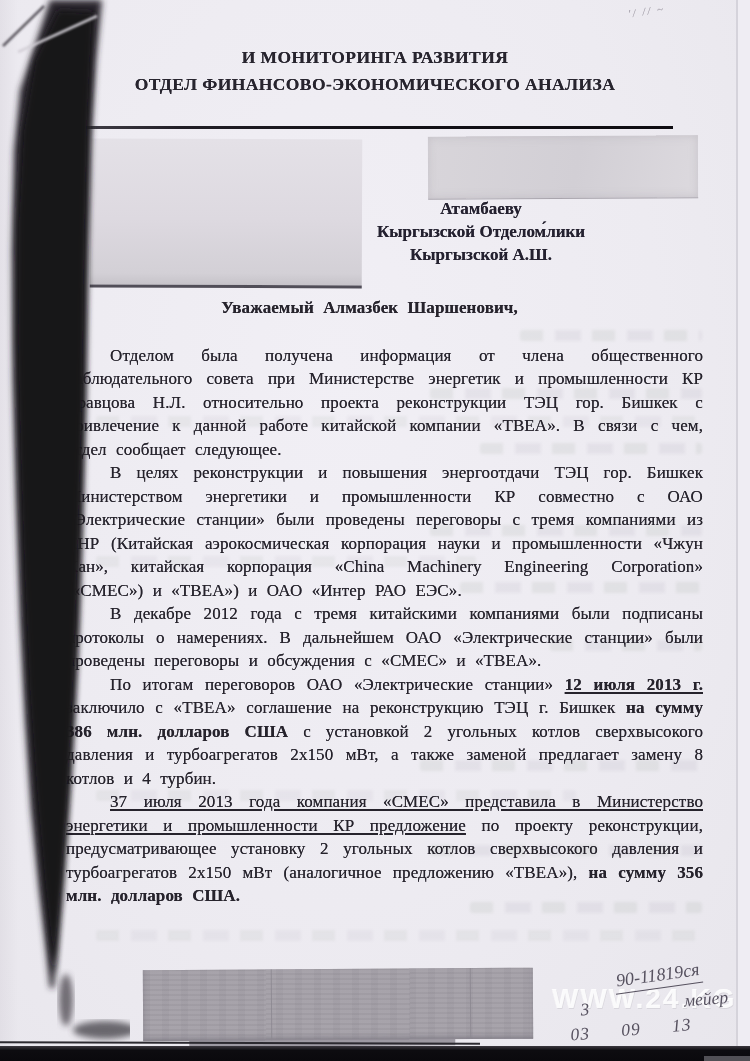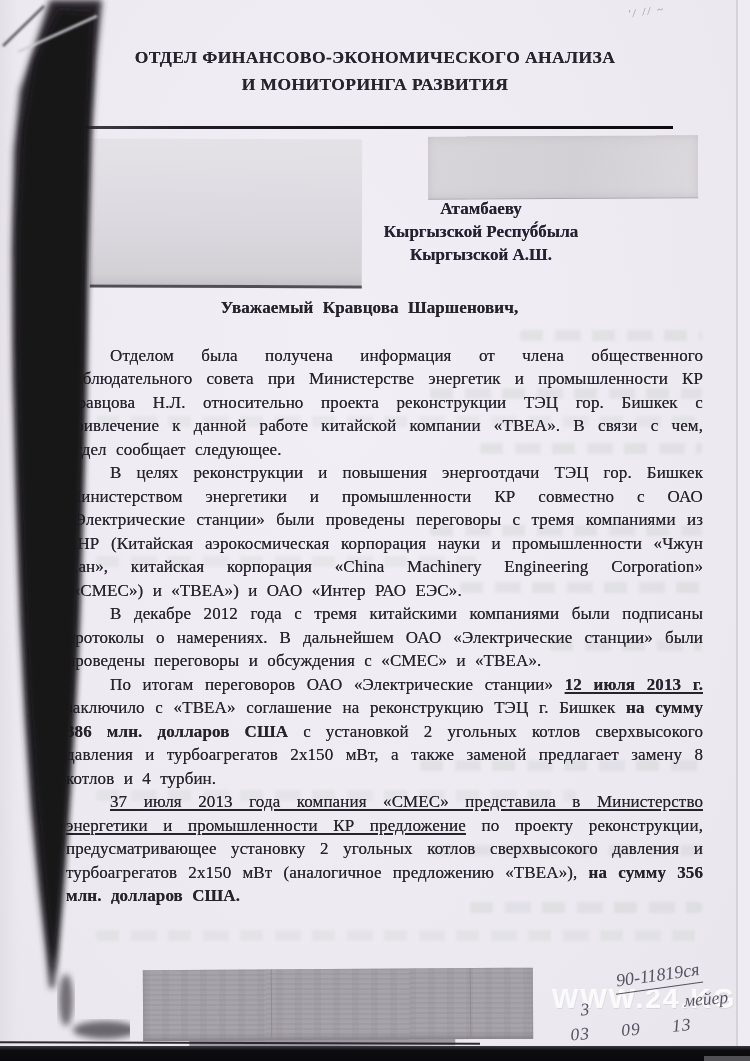--- a/index.html
+++ b/index.html
@@ -149,36 +149,36 @@
               50,988 46,950 39,890 31,810 25,720 20,620 16,500 13,380 12,250 14,150 20,90"></polygon>
     <polygon filter="url(#soft)" fill="#141218" opacity=".9" points="58,10 94,12 89,120 86,260 84,400 80,540 76,660 70,780 63,880 57,950 54,975
               50,945 43,880 35,790 28,690 23,580 19,460 16,340 17,220 22,130 34,60"></polygon>
     <line x1="18" y1="52" x2="97" y2="16" stroke="#d2cfd6" stroke-width="3" filter="url(#soft2)" opacity=".9"></line>
     <line x1="3" y1="46" x2="44" y2="6" stroke="#3c3941" stroke-width="2.5" filter="url(#soft2)" opacity=".8"></line>
     <ellipse cx="105" cy="1030" rx="32" ry="9" fill="#4a464d" filter="url(#soft)" opacity=".8"></ellipse>
     <ellipse cx="66" cy="1000" rx="7" ry="26" fill="#3c3941" filter="url(#soft)" opacity=".7"></ellipse>
   </svg>
 
   <div class="letterhead">
+    <div>И МОНИТОРИНГА РАЗВИТИЯ</div>
     <div>ОТДЕЛ ФИНАНСОВО-ЭКОНОМИЧЕСКОГО АНАЛИЗА</div>
-    <div>И МОНИТОРИНГА РАЗВИТИЯ</div>
   </div>
   <div class="rule"></div>
 
   <div class="redact redact-left"></div>
   <div class="redact redact-topright"></div>
 
   <div class="addressee">
       <div>Атамбаеву</div>
-      <div>Кыргызской Респуб́была</div>
+      <div>Кыргызской Отделом́лики</div>
       <div>Кыргызской А.Ш.</div>
     </div>
 
   <div class="bodytext">
-    <div class="salutation">Уважаемый Кравцова Шаршенович,</div>
+    <div class="salutation">Уважаемый Алмазбек Шаршенович,</div>
     <div>
         <p class="para"><span class="">Отделом была получена информация от члена общественного наблюдательного совета при Министерстве энергетик и промышленности КР Кравцова Н.Л. относительно проекта реконструкции ТЭЦ гор. Бишкек с привлечение к данной работе китайской компании «ТВЕА». В связи с чем, отдел сообщает следующее.</span></p>
         <p class="para"><span class="">В целях реконструкции и повышения энергоотдачи ТЭЦ гор. Бишкек Министерством энергетики и промышленности КР совместно с ОАО «Электрические станции» были проведены переговоры с тремя компаниями из КНР (Китайская аэрокосмическая корпорация науки и промышленности «Чжун Хан», китайская корпорация «China Machinery Engineering Corporation» («СМЕС») и «ТВЕА») и ОАО «Интер РАО ЕЭС».</span></p>
         <p class="para"><span class="">В декабре 2012 года с тремя китайскими компаниями были подписаны протоколы о намерениях. В дальнейшем ОАО «Электрические станции» были проведены переговоры и обсуждения с «СМЕС» и «ТВЕА».</span></p>
         <p class="para"><span class="">По итогам переговоров ОАО «Электрические станции» </span><span class="seg-b seg-u">12 июля 2013 г.</span><span class=""> заключило с «ТВЕА» соглашение на реконструкцию ТЭЦ г. Бишкек </span><span class="seg-b">на сумму 386 млн. долларов США</span><span class=""> с установкой 2 угольных котлов сверхвысокого давления и турбоагрегатов 2х150 мВт, а также заменой предлагает замену 8 котлов и 4 турбин.</span></p>
         <p class="para"><span class="seg-u">37 июля 2013 года компания «СМЕС» представила в Министерство энергетики и промышленности КР предложение</span><span class=""> по проекту реконструкции, предусматривающее установку 2 угольных котлов сверхвысокого давления и турбоагрегатов 2х150 мВт (аналогичное предложению «ТВЕА»), </span><span class="seg-b">на сумму 356 млн. долларов США.</span></p>
       </div>
   </div>
 
   <div class="redact redact-bottom">

